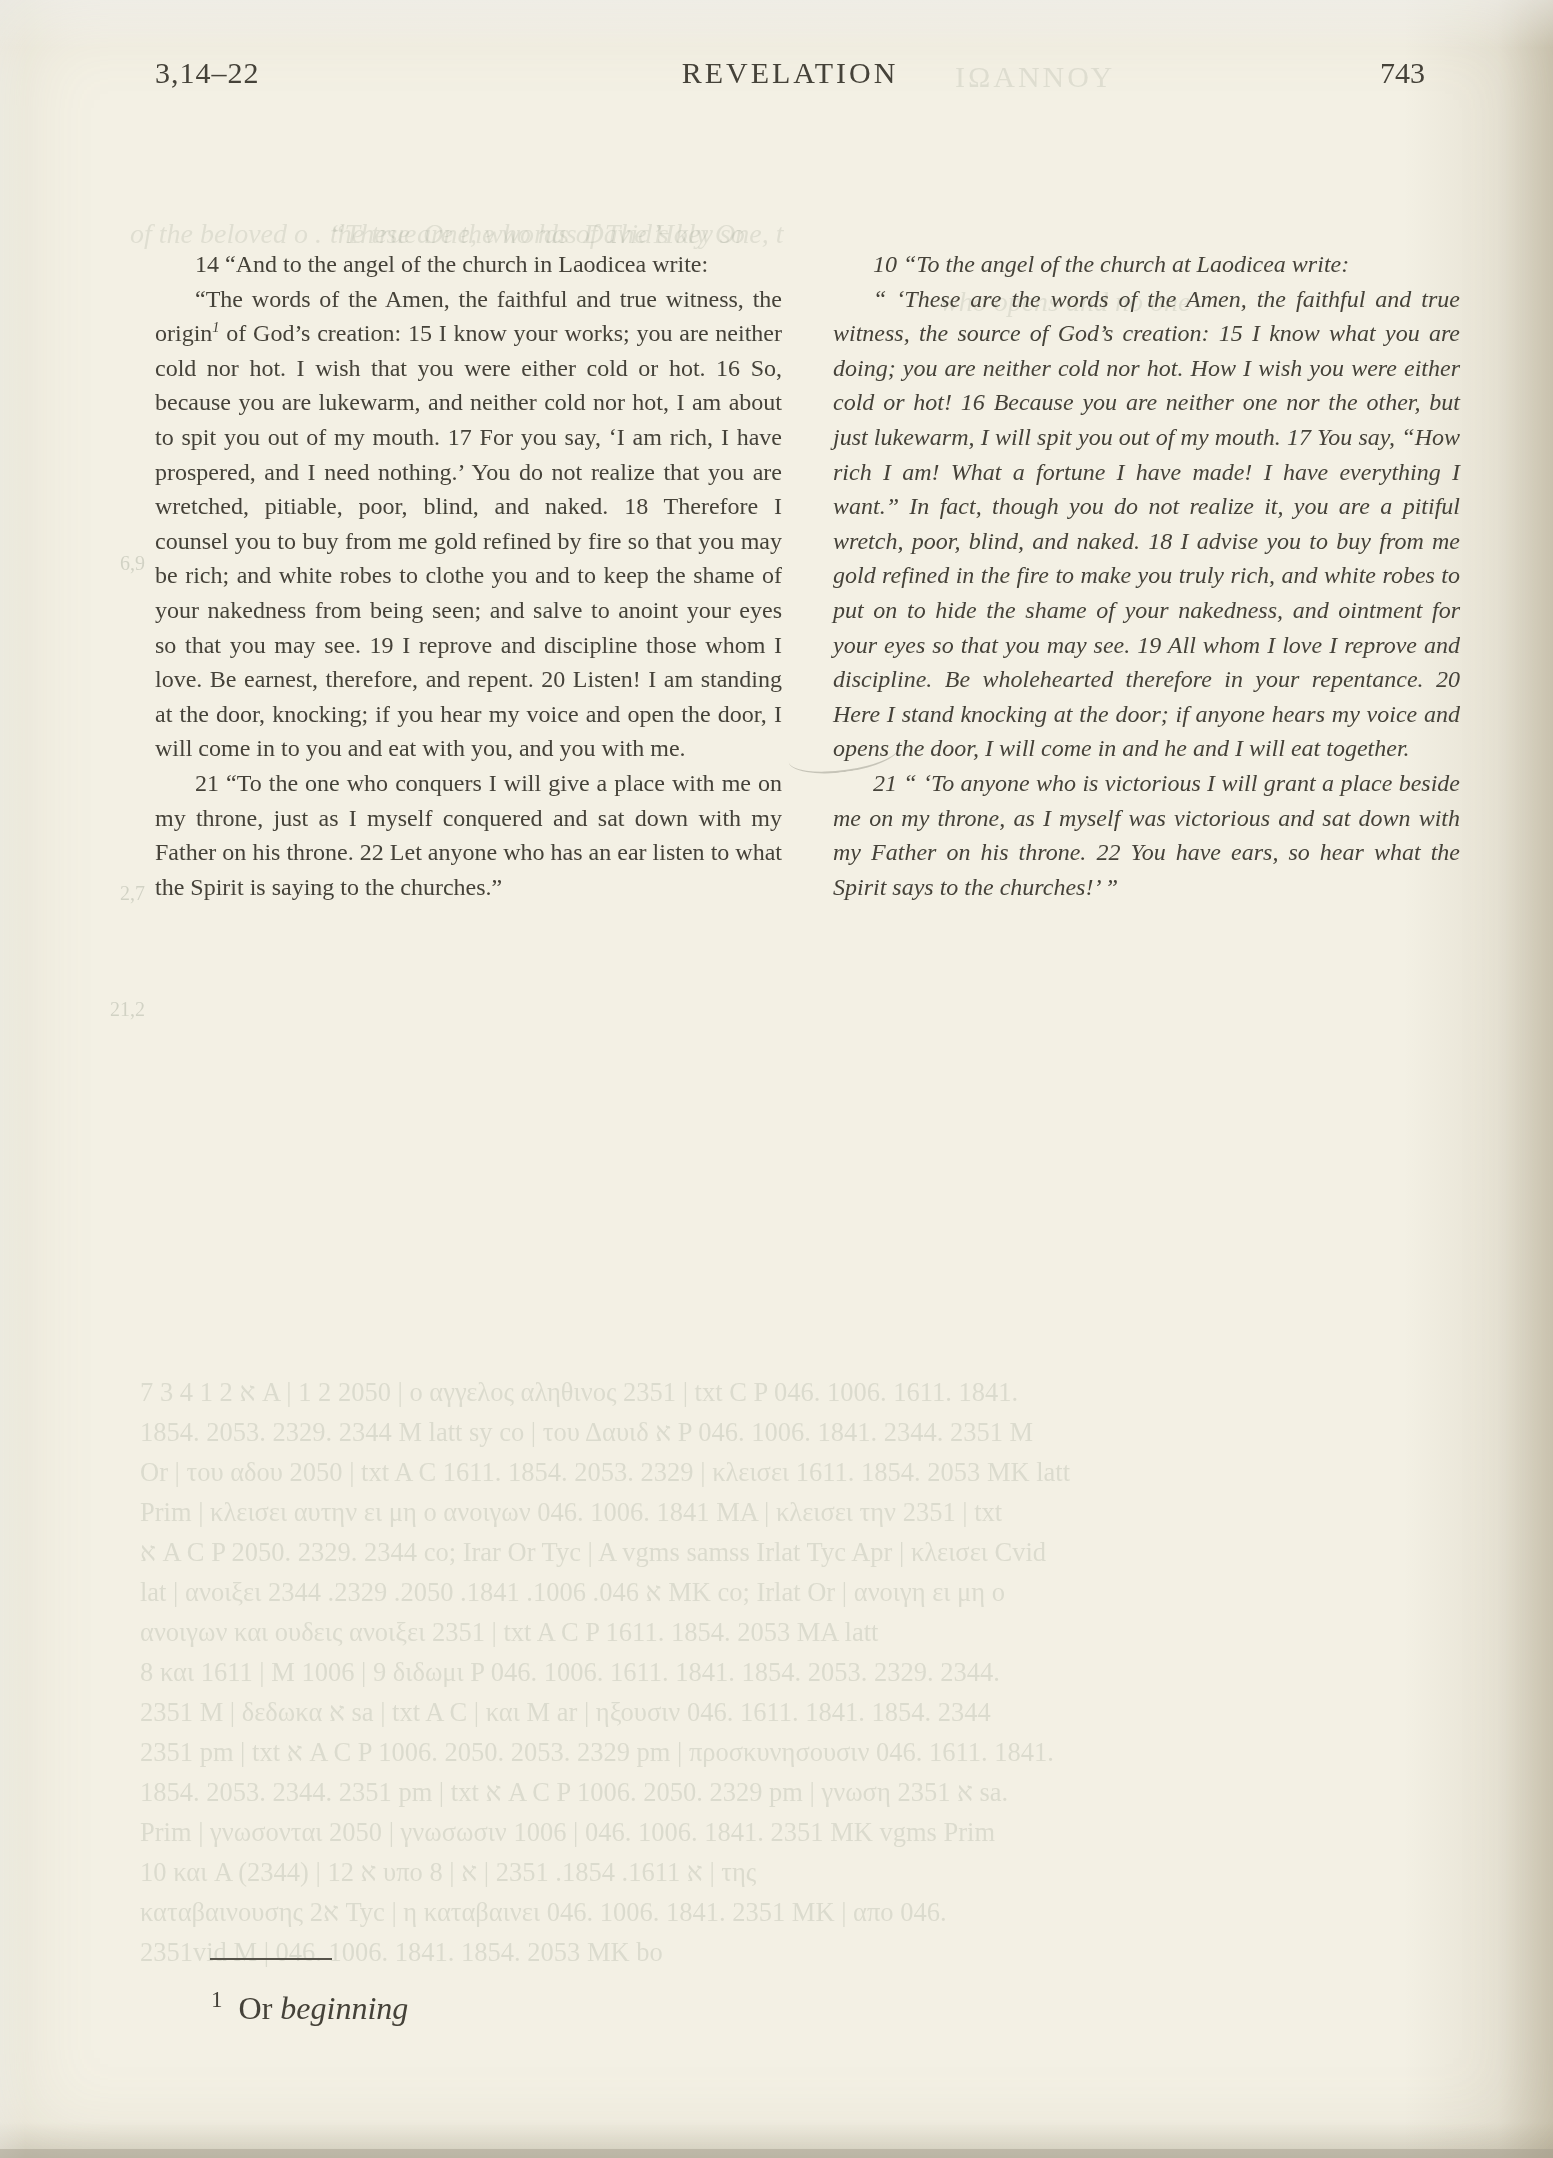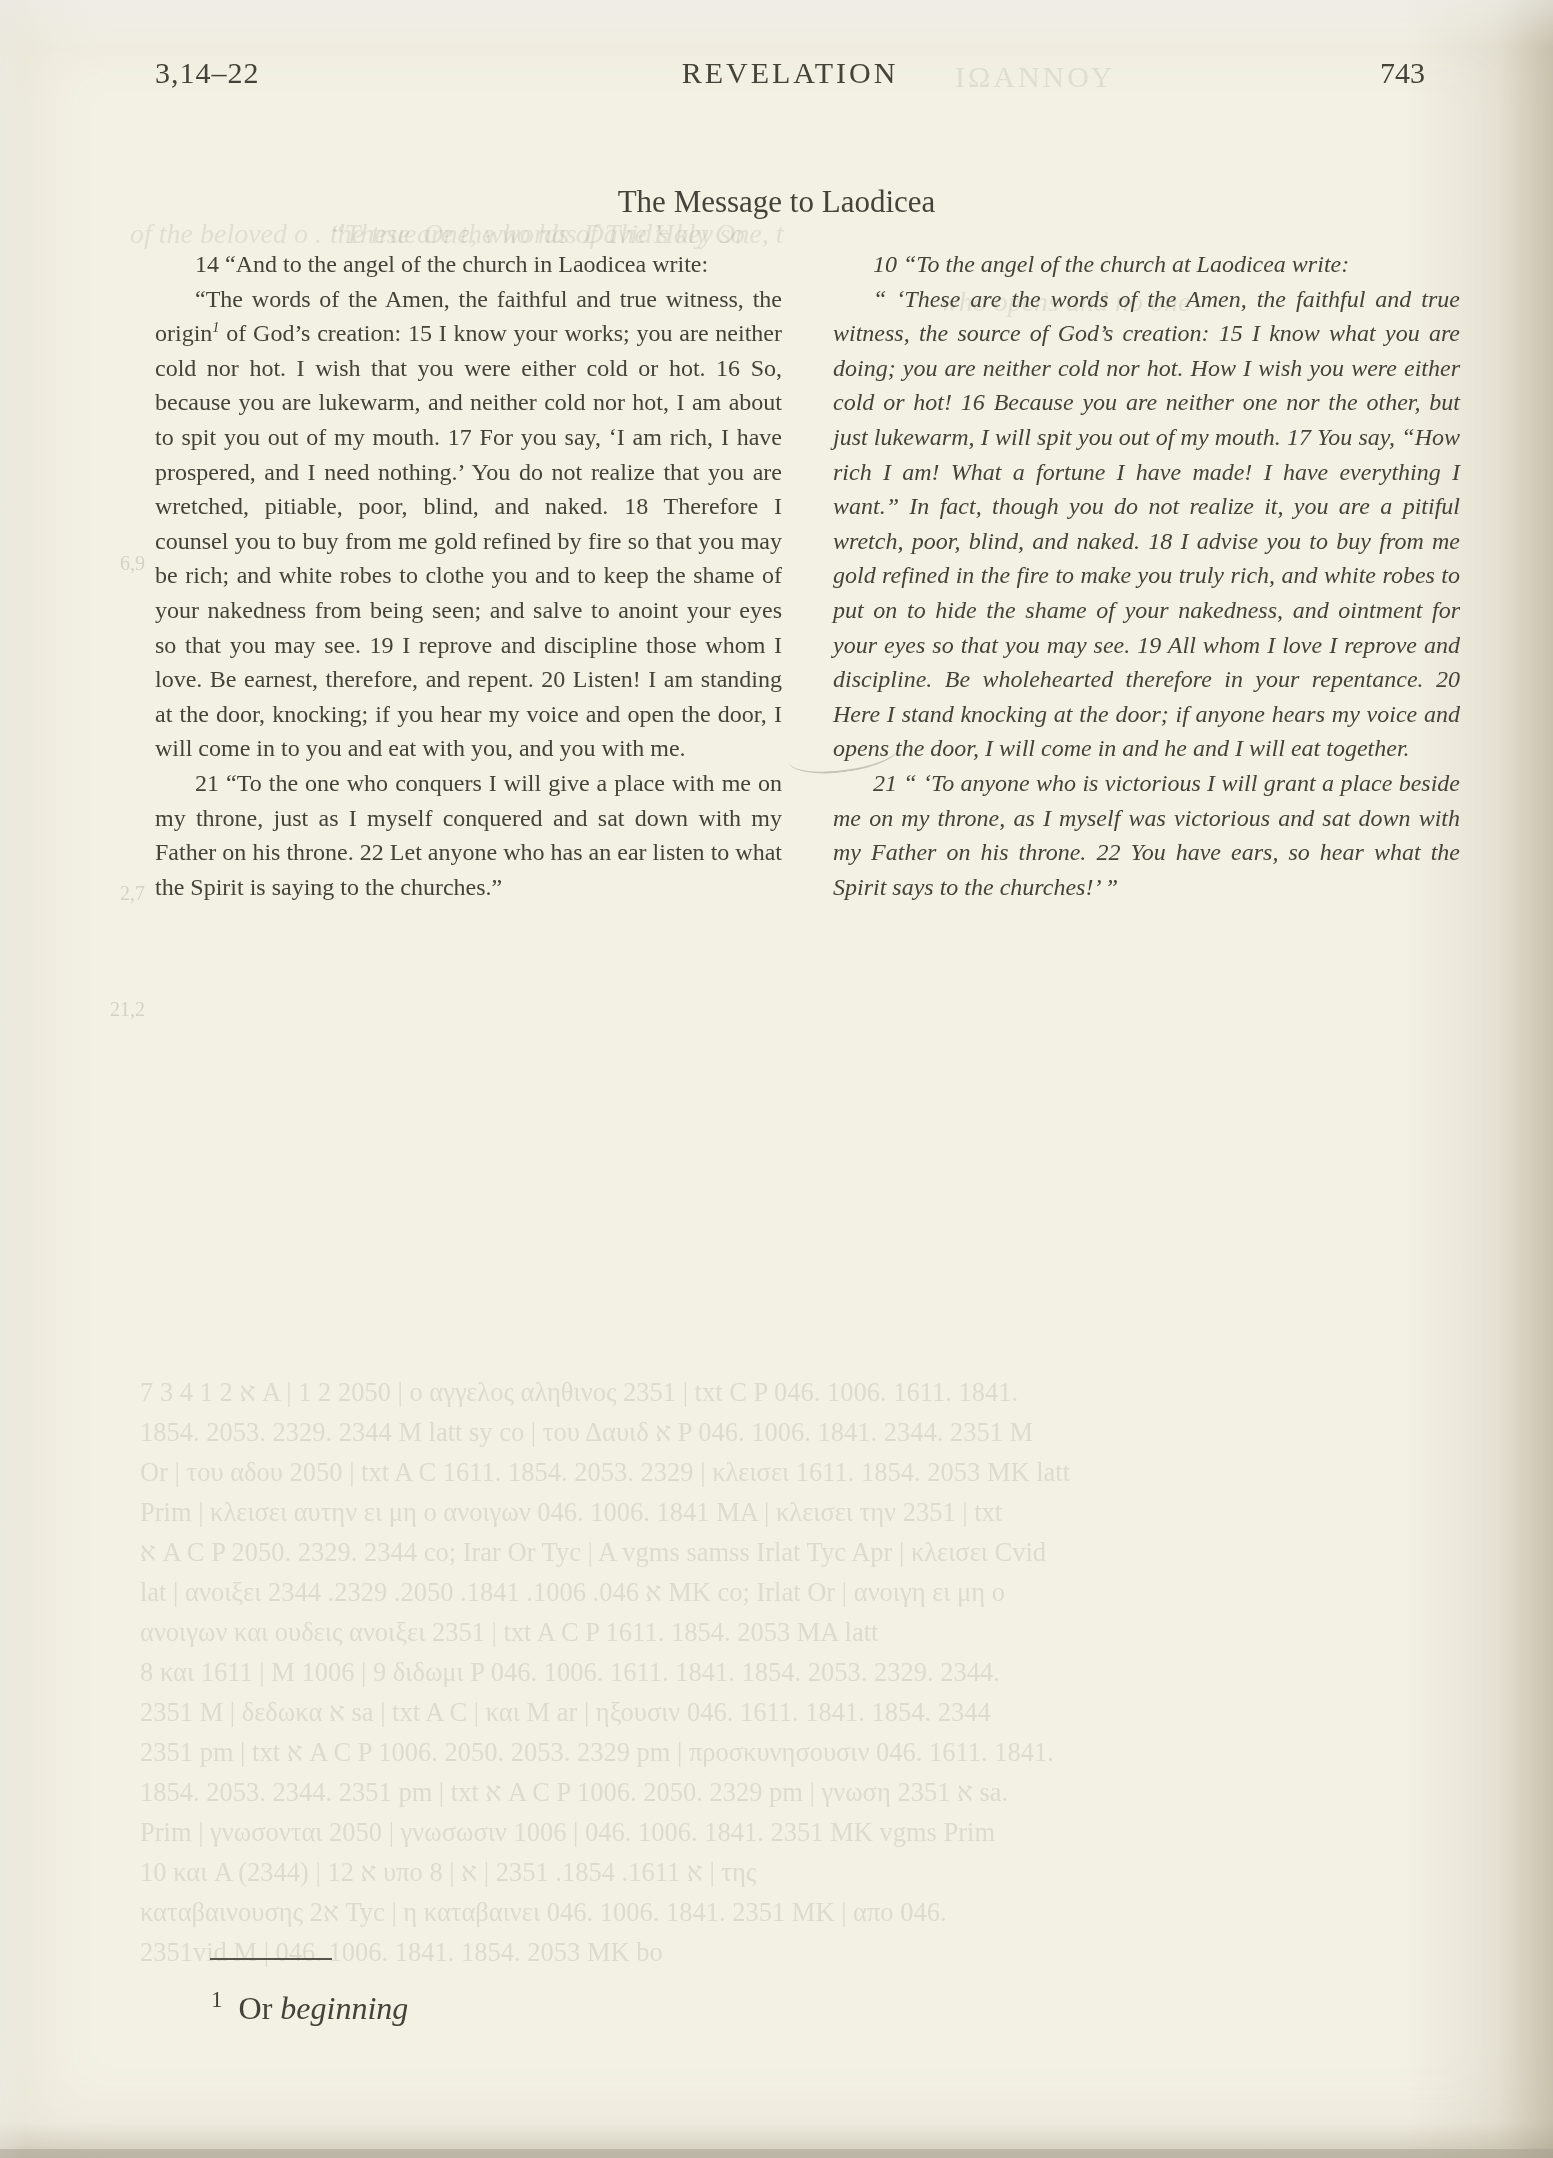--- a/index.html
+++ b/index.html
@@ -74,21 +74,20 @@
   <div class="margin-mark" style="left:120px;top:552px;">6,9</div>
   <div class="margin-mark" style="left:120px;top:882px;">2,7</div>
   <div class="margin-mark" style="left:110px;top:998px;">21,2</div>
 
   <div class="header">
     <span class="ref">3,14–22</span>
     <span class="title">REVELATION</span>
     <span class="pagenum">743</span>
   </div>
 
-  <div class="section-heading">The Message to Laodicea</div>
 
   <div class="col col-left">
     <p>14 “And to the angel of the church in Laodicea write:</p>
     <p><span>“The words of the Amen, the faithful and true witness, the origin</span><sup class="fn">1</sup><span> of God’s creation: 15 I know your works; you are neither cold nor hot. I wish that you were either cold or hot. 16 So, because you are lukewarm, and neither cold nor hot, I am about to spit you out of my mouth. 17 For you say, ‘I am rich, I have prospered, and I need nothing.’ You do not realize that you are wretched, pitiable, poor, blind, and naked. 18 Therefore I counsel you to buy from me gold refined by fire so that you may be rich; and white robes to clothe you and to keep the shame of your nakedness from being seen; and salve to anoint your eyes so that you may see. 19 I reprove and discipline those whom I love. Be earnest, therefore, and repent. 20 Listen! I am standing at the door, knocking; if you hear my voice and open the door, I will come in to you and eat with you, and you with me.</span></p>
     <p>21 “To the one who conquers I will give a place with me on my throne, just as I myself conquered and sat down with my Father on his throne. 22 Let anyone who has an ear listen to what the Spirit is saying to the churches.”</p>
   </div>
 
   <div class="col col-right">
     <p>10 “To the angel of the church at Laodicea write:</p>
     <p>“ ‘These are the words of the Amen, the faithful and true witness, the source of God’s creation: 15 I know what you are doing; you are neither cold nor hot. How I wish you were either cold or hot! 16 Because you are neither one nor the other, but just lukewarm, I will spit you out of my mouth. 17 You say, “How rich I am! What a fortune I have made! I have everything I want.” In fact, though you do not realize it, you are a pitiful wretch, poor, blind, and naked. 18 I advise you to buy from me gold refined in the fire to make you truly rich, and white robes to put on to hide the shame of your nakedness, and ointment for your eyes so that you may see. 19 All whom I love I reprove and discipline. Be wholehearted therefore in your repentance. 20 Here I stand knocking at the door; if anyone hears my voice and opens the door, I will come in and he and I will eat together.</p>

